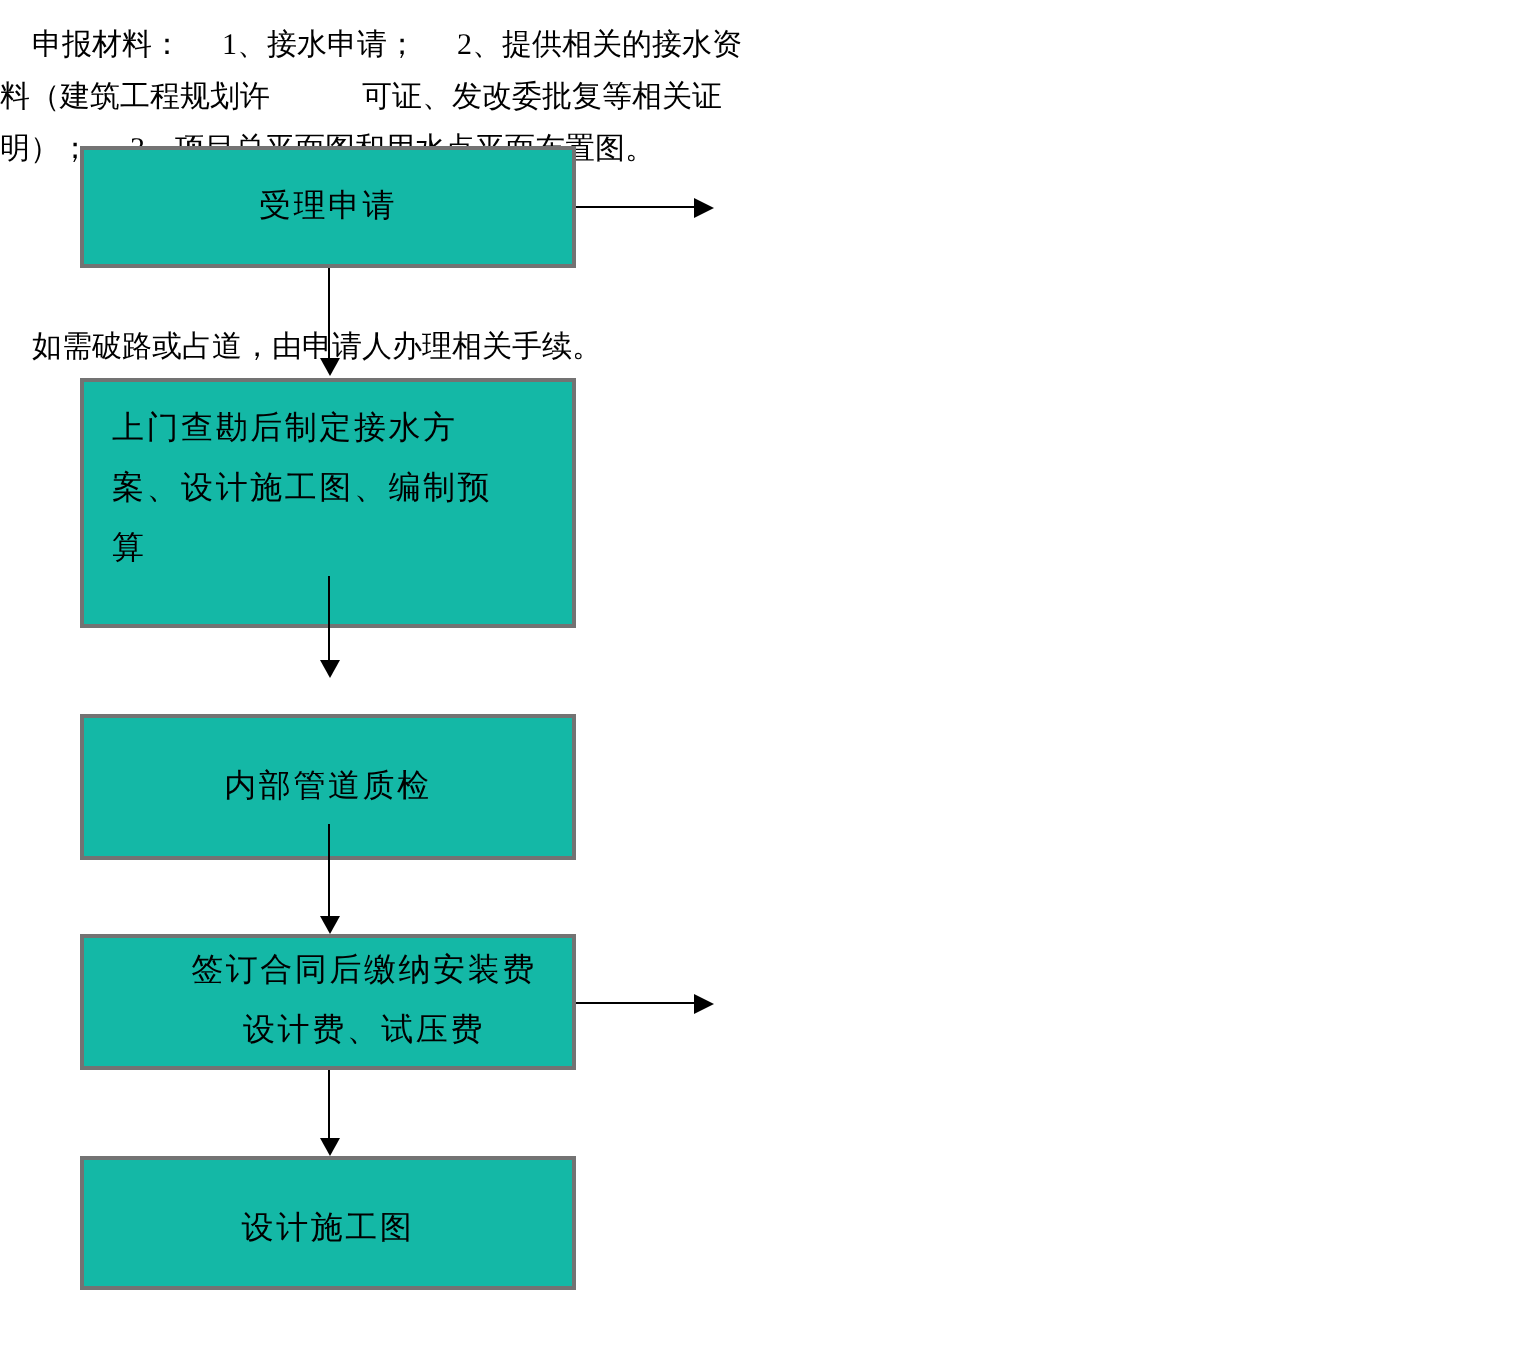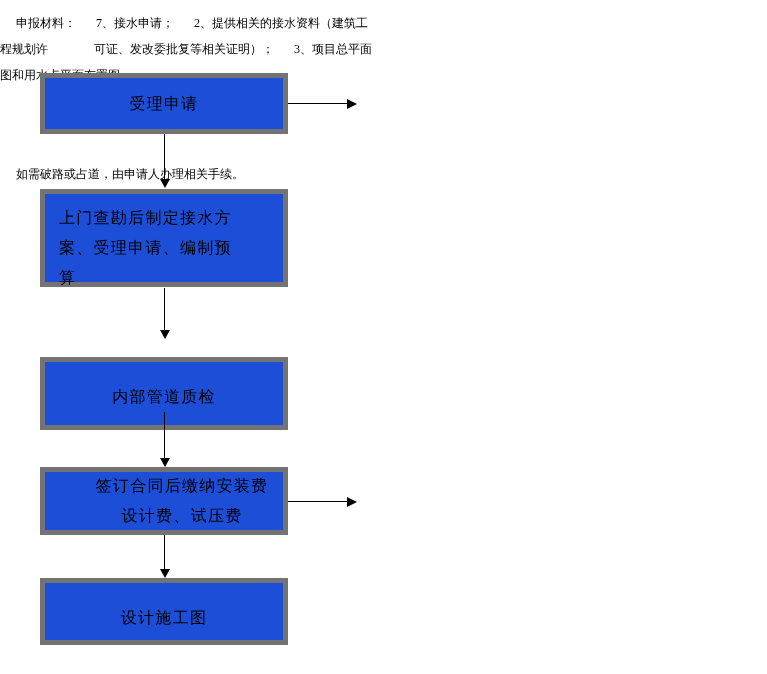--- a/index.html
+++ b/index.html
@@ -16,22 +16,22 @@
   }
   #canvas {
     position: relative;
     width: 767px;
     height: 674px;
     background: #ffffff;
   }
   .node {
     position: absolute;
     box-sizing: border-box;
-    border: 5px solid #737373;
-    background: #1d4ed8;
+    border: 2px solid #737373;
+    background: #14b8a6;
     display: flex;
     flex-direction: column;
     justify-content: center;
   }
   .node .line {
     display: block;
     white-space: pre;
     letter-spacing: 0.08em;
   }
   
@@ -57,21 +57,21 @@
     padding-top: 20px;
   }
   
   .note {
     left: 357px;
     width: 378px;
     justify-content: flex-start;
   }
   .note .line {
     text-align: right;
-    font-size: 12px;
+    font-size: 15px;
     line-height: 26px;
     padding-left: 16px;
   }
   .note .line.indent {
     padding-left: 42px;
   }
   .note-single {
     justify-content: center;
   }
   .note-single .line {
@@ -113,23 +113,23 @@
   <div class="node proc" style="top:73px; height:61px;">
     <span class="line">受理申请</span>
   </div>
 
   <div class="conn hline" style="left:288px; top:103px; width:59px;"></div>
   <div class="arrow-right" style="left:347px; top:99px;"></div>
 
   <div class="conn vline" style="left:164px; top:134px; height:45px;"></div>
   <div class="arrow-down" style="left:160px; top:179px;"></div>
 
-  <div class="node proc align-left" style="top:189px; height:98px;">
+  <div class="node proc align-left" style="top:189px; height:125px;">
     <span class="line">上门查勘后制定接水方</span>
-    <span class="line">案、受理申请、编制预</span>
+    <span class="line">案、设计施工图、编制预</span>
     <span class="line">算</span>
   </div>
 
   <div class="conn vline" style="left:164px; top:288px; height:42px;"></div>
   <div class="arrow-down" style="left:160px; top:330px;"></div>
 
   <div class="node proc top-bias" style="top:339px; height:73px;margin-top:18px;">
     <span class="line">内部管道质检</span>
   </div>
 
@@ -146,21 +146,21 @@
 
   <div class="conn vline" style="left:164px; top:535px; height:34px;"></div>
   <div class="arrow-down" style="left:160px; top:569px;"></div>
 
   <div class="node proc top-bias" style="top:578px; height:67px;">
     <span class="line">设计施工图</span>
   </div>
 
   <div class="note" style="top:31px; height:151px; padding-top:10px;">
     <span class="line">申报材料：</span>
-    <span class="line">7、接水申请；</span>
+    <span class="line">1、接水申请；</span>
     <span class="line">2、提供相关的接水资料（建筑工程规划许</span>
     <span class="line indent">可证、发改委批复等相关证明）；</span>
     <span class="line">3、项目总平面图和用水点平面布置图。</span>
   </div>
 
   <div class="note note-single" style="top:470px; height:62px;">
     <span class="line">如需破路或占道，由申请人办理相关手续。</span>
   </div>
 
 </div>

